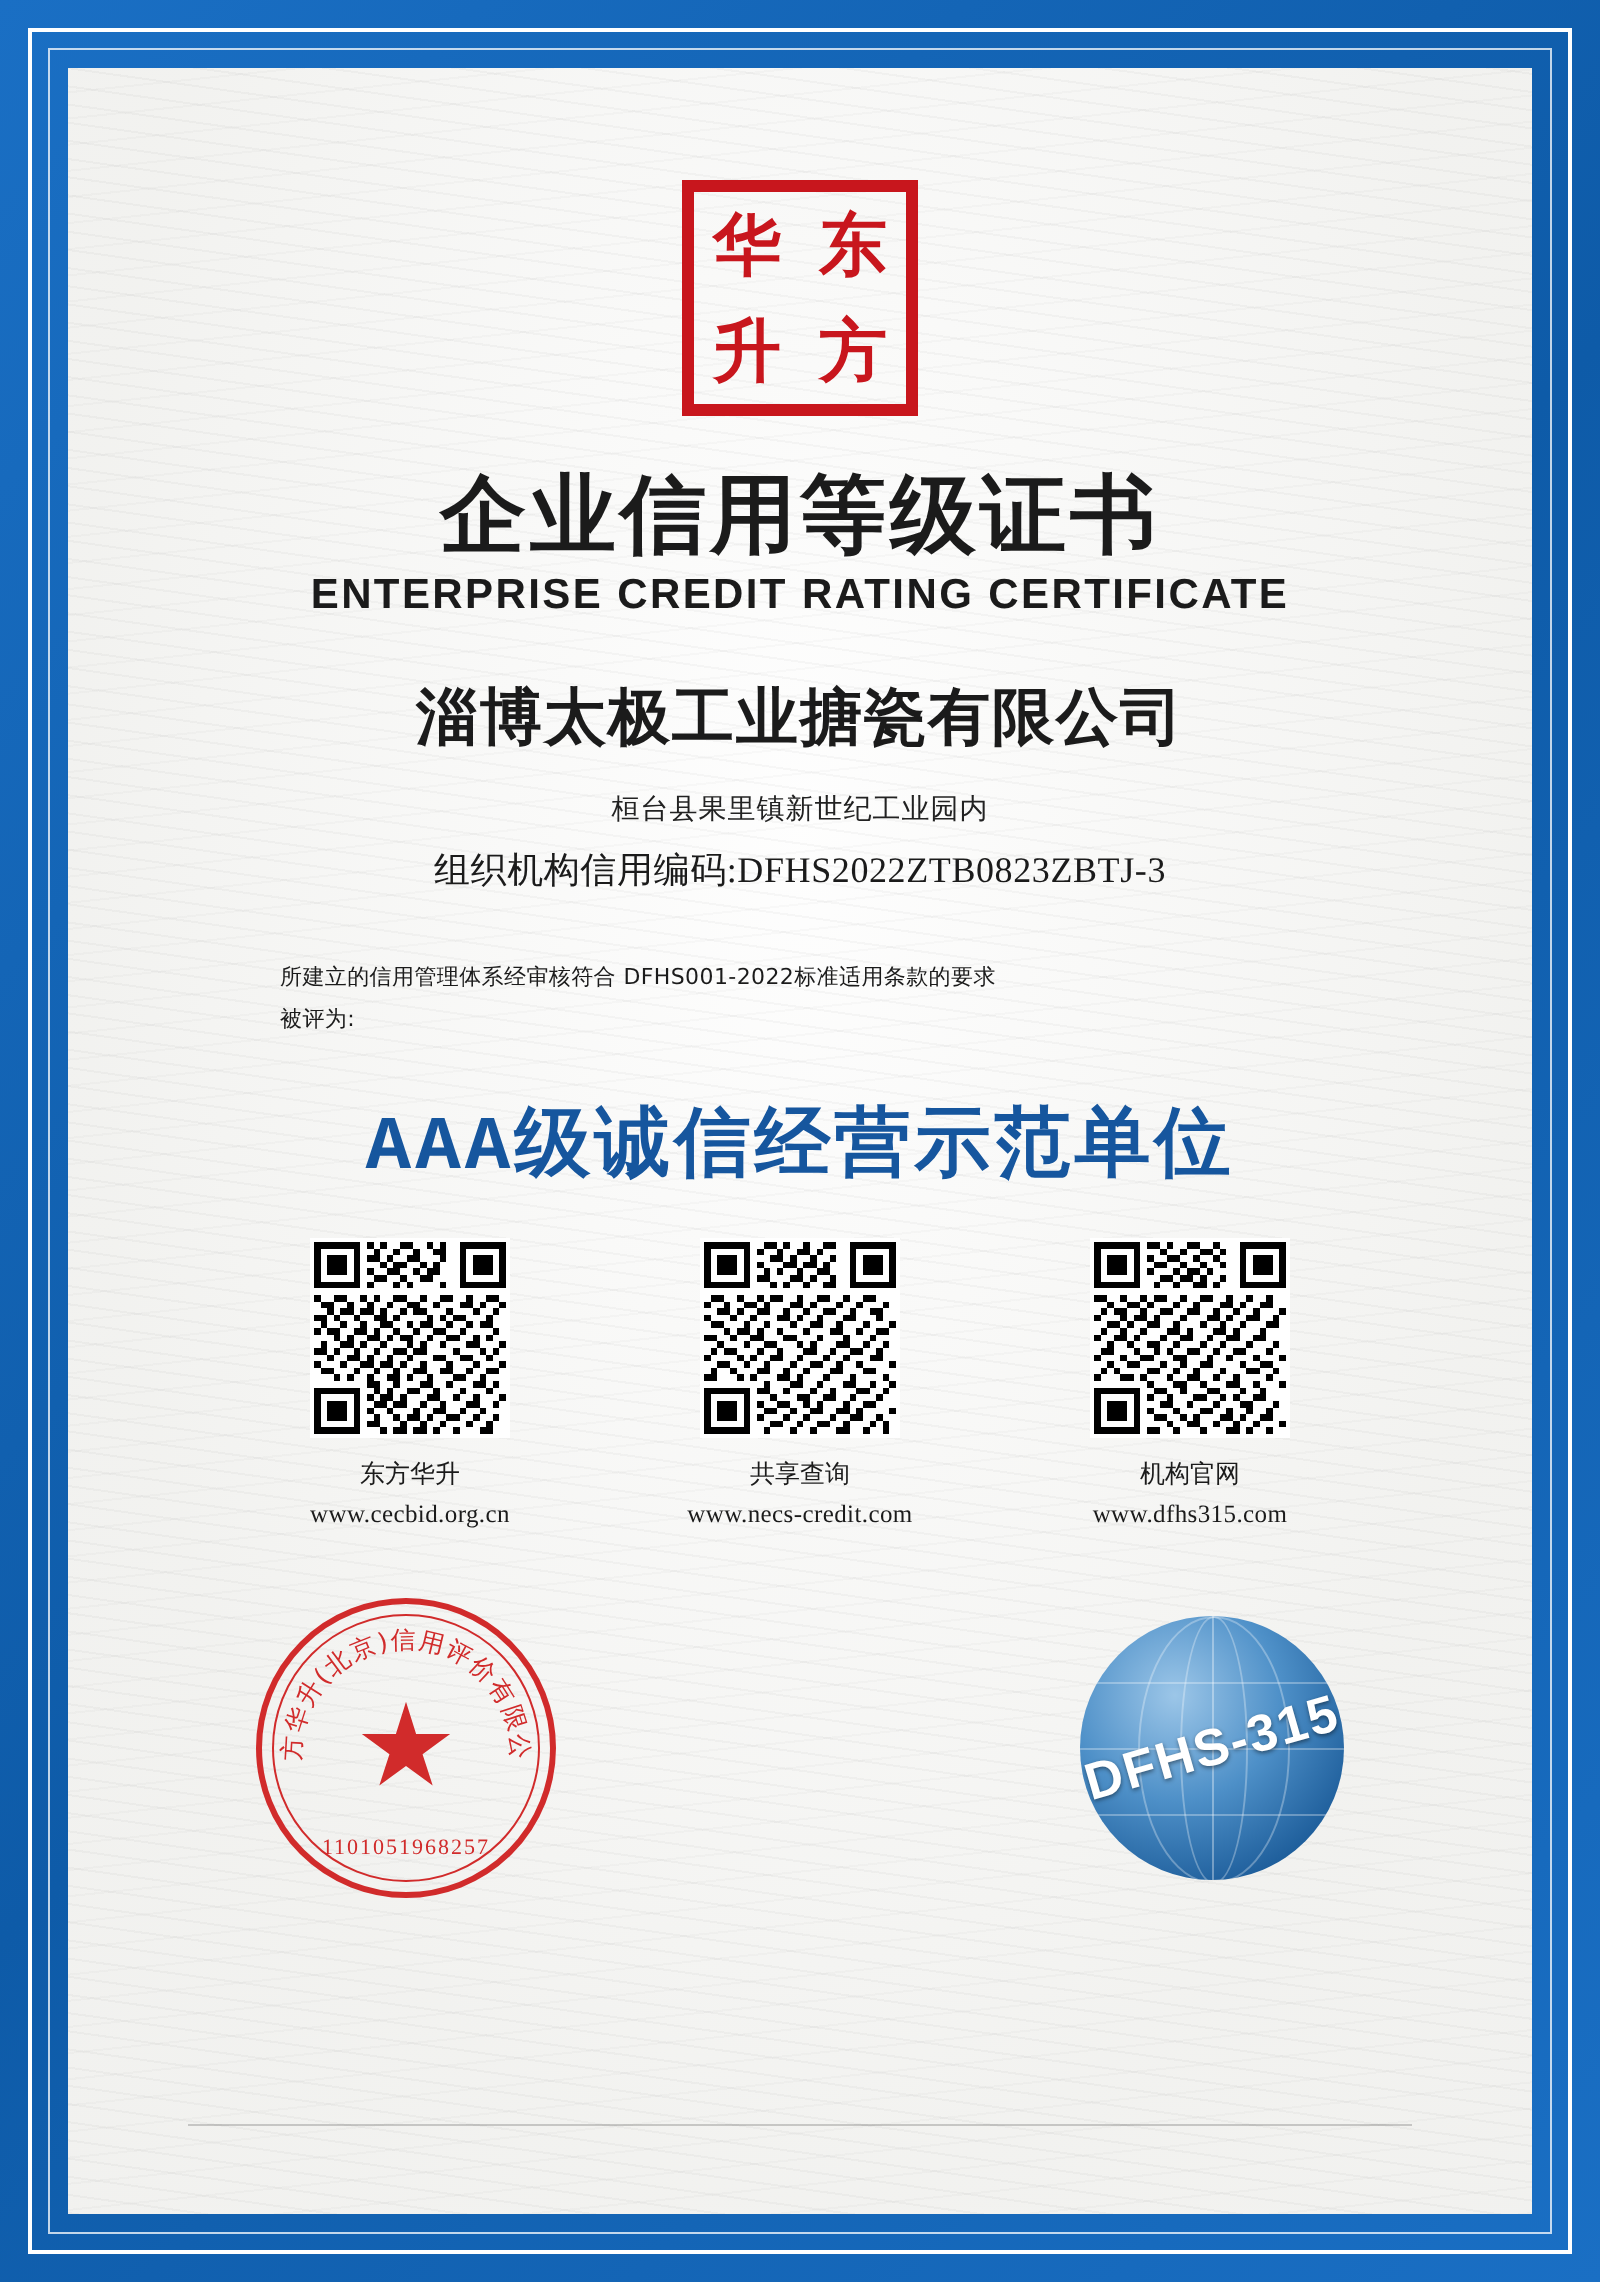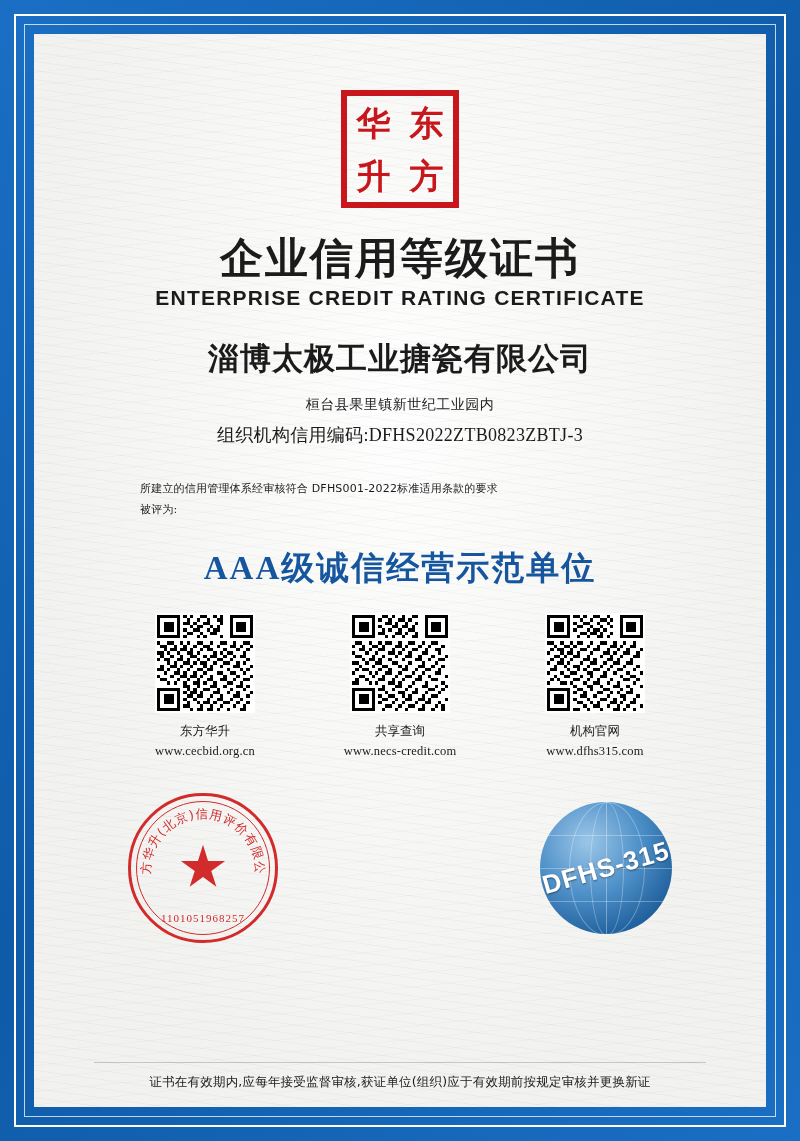--- a/index.html
+++ b/index.html
@@ -166,23 +166,23 @@
     font-family: "DejaVu Sans", sans-serif;
     font-size: 11px;
     color: #1b1b1b;
     line-height: 1.85;
     text-align: left;
     letter-spacing: 0.2px;
   }
 
   .rating {
     margin-top: 26px;
-    font-family: Liberation Serif, serif;
+    font-family: Liberation Mono, monospace;
     font-weight: 700;
-    font-size: 33px;
+    font-size: 38px;
     letter-spacing: 2px;
     color: #16569e;
     text-align: center;
   }
 
   .dates-row {
     width: 520px;
     margin-top: 50px;
     display: flex;
     justify-content: space-between;
@@ -1041,17 +1041,16 @@
           <div class="lat" style="top:50%"></div>
           <div class="lat" style="top:75%"></div>
           <div class="ell" style="left:22%; width:56%"></div>
           <div class="ell" style="left:38%; width:24%"></div>
           <div class="gtext">DFHS-315</div>
         </div>
 
       </div>
 
       <div class="footer-rule"></div>
-      <div class="footer-note">证书在有效期内,应每年接受监督审核,获证单位(组织)应于有效期前按规定审核并更换新证</div>
 
     </div>
   </div>
 </div>
 
 </body></html>

